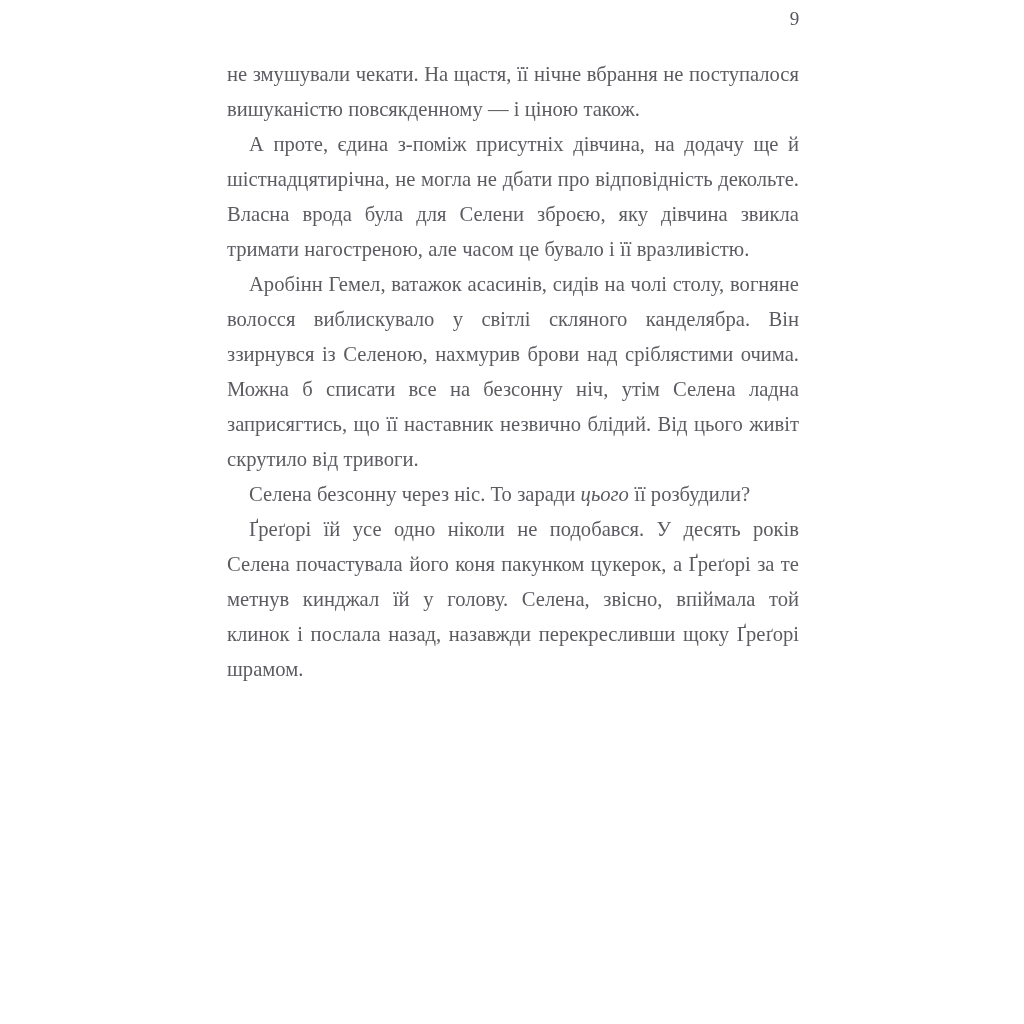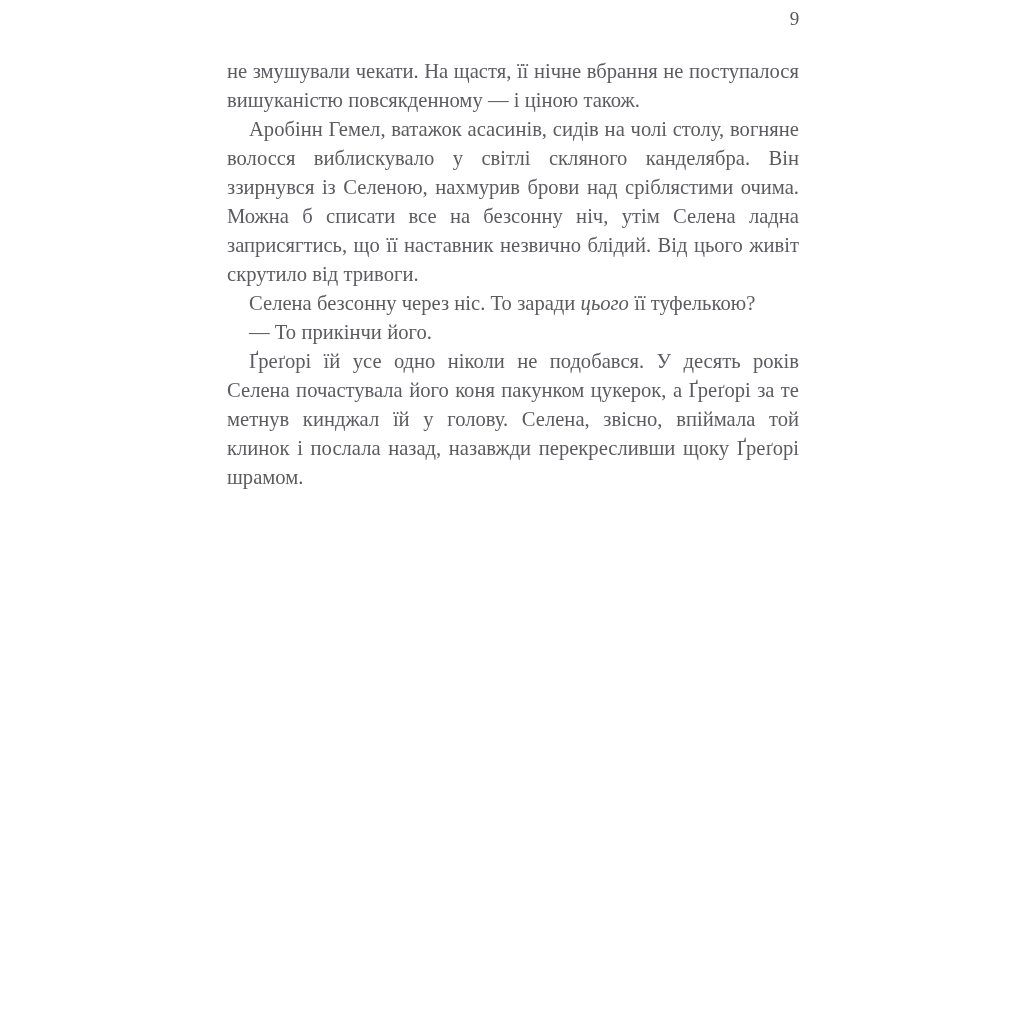--- a/index.html
+++ b/index.html
@@ -40,21 +40,21 @@
     margin-left: 565px;
   }
 
   
   .textblock {
     position: absolute;
     left: 227px;
     top: 57px;
     width: 572px;
     font-size: 20.6px;
-    line-height: 29px;
+    line-height: 35px;
     text-align: justify;
     text-justify: inter-word;
     -webkit-hyphens: none;
     hyphens: none;
     word-spacing: 0.1px;
   }
 
   .textblock p {
     margin: 0;
     text-indent: 22px;
@@ -75,19 +75,19 @@
 <body>
 
 <div class="page">
 
   <div class="folio">
     <span class="folio-num">9</span>
   </div>
 
   <div class="textblock" id="textblock">
       <p class="cont"><span>не змушували чекати. На щастя, її нічне вбрання не поступалося вишуканістю повсякденному — і ціною також.</span></p>
+      <p><span>А проте, єдина з-поміж присутніх дівчина, на додачу ще й шістнадцятирічна, не могла не дбати про відповідність декольте. Власна врода була для Селени зброєю, яку дівчина звикла тримати нагостреною, але часом це бувало і її вразливістю.</span></p>
       <p><span>Аробінн Гемел, ватажок асасинів, сидів на чолі столу, вогняне волосся виблискувало у світлі скляного канделябра. Він ззирнувся із Селеною, нахмурив брови над сріблястими очима. Можна б списати все на безсонну ніч, утім Селена ладна заприсягтись, що її наставник незвично блідий. Від цього живіт скрутило від тривоги.</span></p>
-      <p><span>Селена безсонну через ніс. То заради </span><em>цього</em><span> її туфелькою?</span></p>
-      <p><span>— То прикінчи його.</span></p>
+      <p><span>Селена безсонну через ніс. То заради </span><em>цього</em><span> її розбудили?</span></p>
       <p><span>Ґреґорі їй усе одно ніколи не подобався. У десять років Селена почастувала його коня пакунком цукерок, а Ґреґорі за те метнув кинджал їй у голову. Селена, звісно, впіймала той клинок і послала назад, назавжди перекресливши щоку Ґреґорі шрамом.</span></p>
     </div>
 
 </div>
 
 </body></html>

